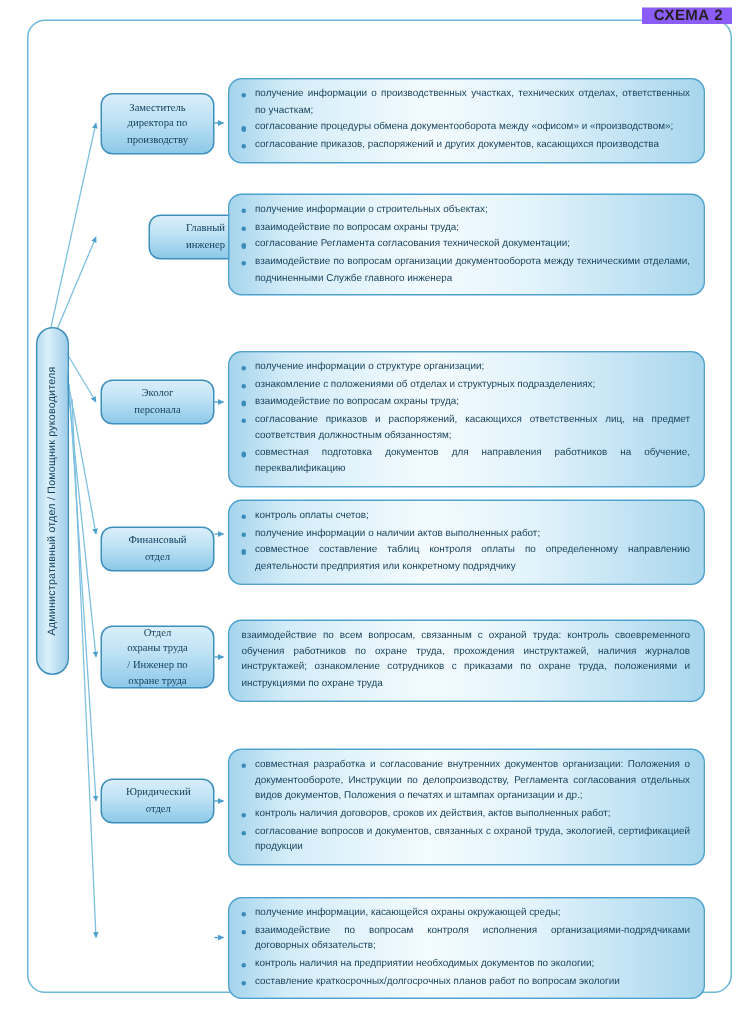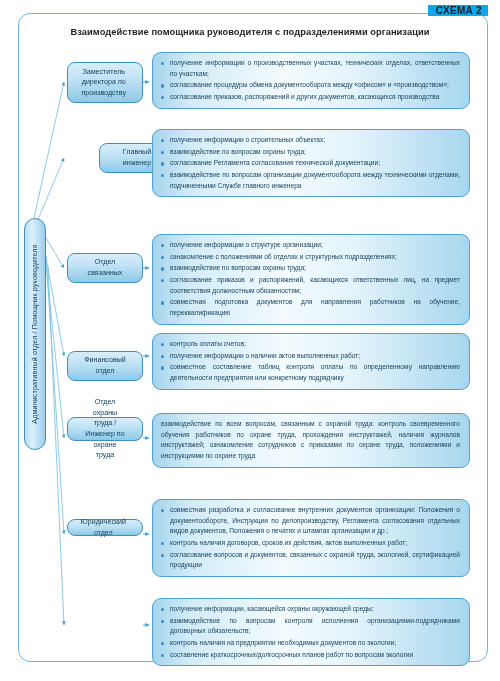--- a/index.html
+++ b/index.html
@@ -23,21 +23,21 @@
     width: 470px; height: 649px;
     border: 1px solid #6fb7d8;
     border-radius: 12px;
     background: #ffffff;
   }
 
   
   #scheme-label {
     position: absolute;
     right: 12px; top: 5px;
-    background: #0ea5e9;
+    background: #8b5cf6;
     padding: 0 6px 0 8px;
     font-size: 10px;
     font-weight: bold;
     color: #231f20;
     letter-spacing: .3px;
     z-index: 5;
   }
 
   
   #title {
@@ -85,23 +85,24 @@
   .dept {
     position: absolute;
     left: 67px;
     width: 76px;
     border: 1px solid #3f8fbd;
     border-radius: 8px;
     background: linear-gradient(to bottom, #d9eefa 0%, #bfe2f5 42%, #8ec9e8 100%);
     z-index: 3;
     display: flex;
     align-items: center;
-    justify-content: flex-end;
+    justify-content: flex-start;
     text-align: center;
     padding: 3px 16px;
+    font-family: Liberation Serif, serif;
   }
   .dept .dlabel {
     font-size: 7.1px;
     line-height: 1.5;
     color: #14415d;
   }
 
   
   .duty {
     position: absolute;
@@ -151,21 +152,20 @@
   }
 </style>
 </head>
 <body>
 
 <div id="page">
 
   <div id="frame"></div>
 
   <div id="scheme-label">СХЕМА 2</div>
-  <div id="title">Взаимодействие помощника руководителя с подразделениями организации</div>
 
   <svg id="wires" viewBox="0 0 500 681">
     <defs>
       <marker id="ah" markerWidth="5" markerHeight="5" refX="4.2" refY="2.2" orient="auto">
         <path d="M0,0 L4.6,2.2 L0,4.4 z" fill="#4a9fcd"></path>
       </marker>
     </defs>
     <g stroke="#7cbfdf" stroke-width="0.85" fill="none" marker-end="url(#ah)">
       <path d="M34,218 L64,82"></path>
       <path d="M37,222 L64,158"></path>
@@ -190,29 +190,29 @@
     <span class="vtext">Административный отдел / Помощник руководителя</span>
   </div>
 
   <div class="dept" style="top:62px;height:41px;">
     <span class="dlabel">Заместитель директора по производству</span>
   </div>
   <div class="dept" style="top:143px;height:30px;margin-left:32px;">
     <span class="dlabel">Главный инженер</span>
   </div>
   <div class="dept" style="top:253px;height:30px;">
-    <span class="dlabel">Отдел связанных</span>
+    <span class="dlabel">Эколог персонала</span>
   </div>
   <div class="dept" style="top:351px;height:30px;">
     <span class="dlabel">Финансовый отдел</span>
   </div>
-  <div class="dept" style="top:417px;height:24px;">
+  <div class="dept" style="top:417px;height:42px;">
     <span class="dlabel">Отдел охраны труда / Инженер по охране труда</span>
   </div>
-  <div class="dept" style="top:519px;height:17px;">
+  <div class="dept" style="top:519px;height:30px;">
     <span class="dlabel">Юридический отдел</span>
   </div>
 
   <div class="duty" style="top:52px;">
     <ul>
       <li>получение информации о производственных участках, технических отделах, ответственных по участкам;</li>
       <li>согласование процедуры обмена документооборота между «офисом» и «производством»;</li>
       <li>согласование приказов, распоряжений и других документов, касающихся производства</li>
     </ul>
   </div>

